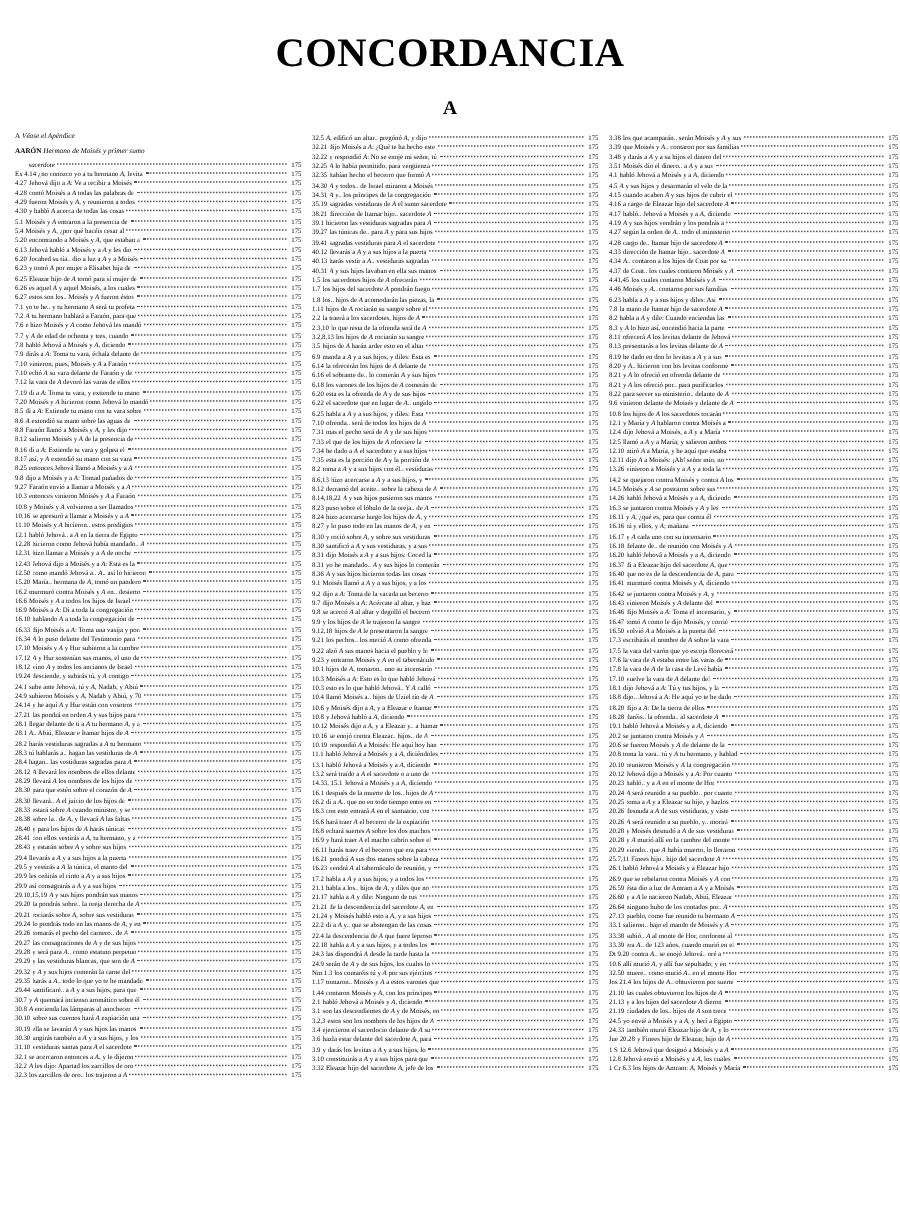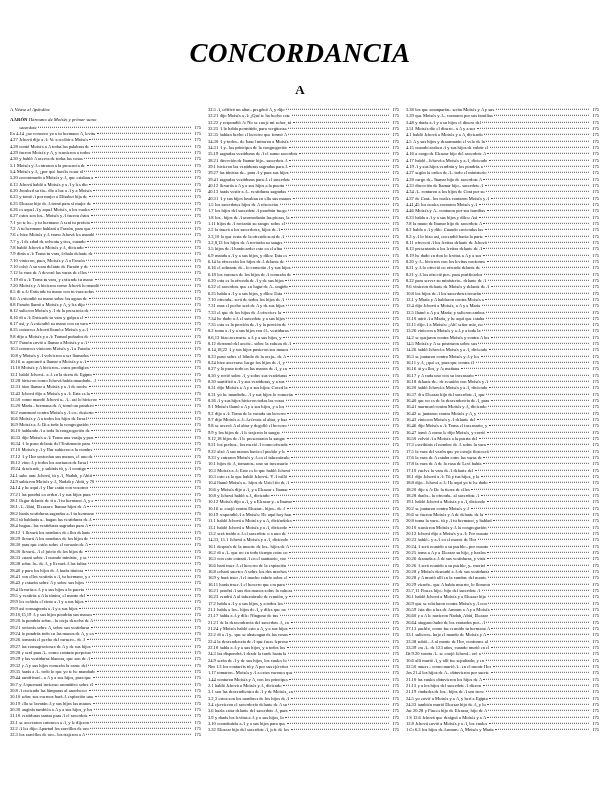--- a/index.html
+++ b/index.html
@@ -4,21 +4,21 @@
 <style>
   html,body{margin:0;padding:0;}
   body{
     width:600px;height:809px;
     background:#ffffff;
     font-family:"Liberation Serif","DejaVu Serif",serif;
     color:#000;
     overflow:hidden;
   }
   .page{position:relative;width:600px;height:809px;box-sizing:border-box;}
-  .masthead{text-align:center;padding-top:38px;font-style:italic;}
+  .masthead{text-align:center;padding-top:20px;}
   .masthead h1{
     margin:0;
     font-size:27px;
     font-weight:bold;
     letter-spacing:0.4px;
     font-family:"Liberation Serif","DejaVu Serif",serif;
   }
   .letter-head{
     text-align:center;
     font-size:13px;

